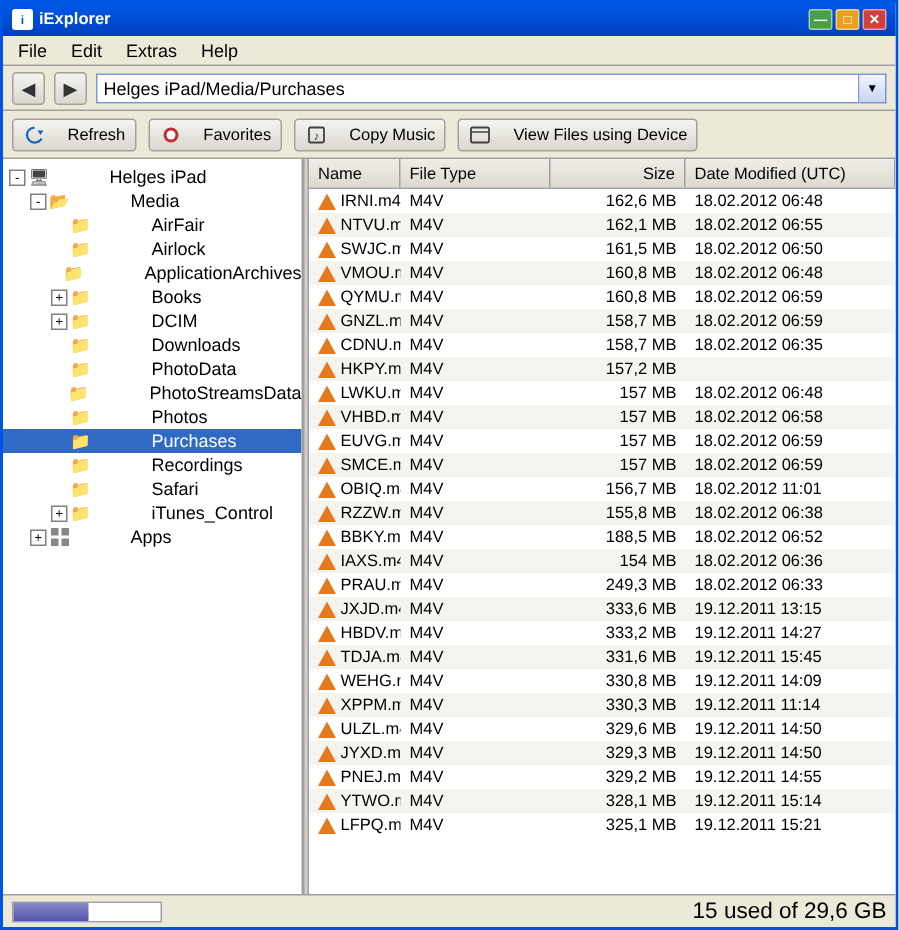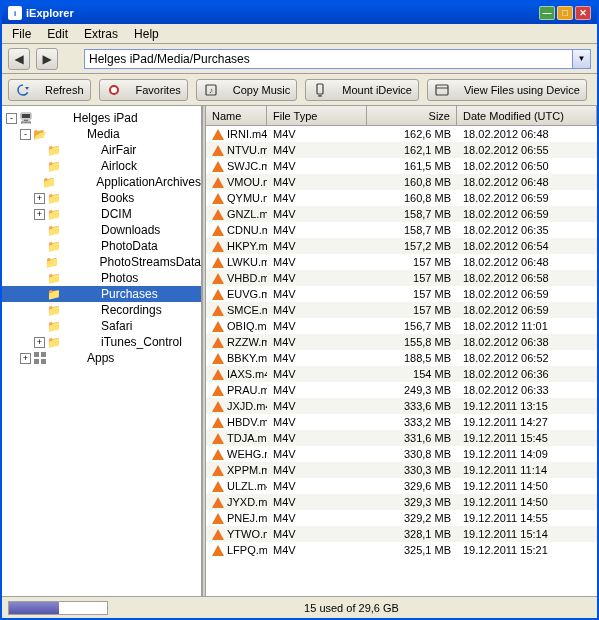--- a/index.html
+++ b/index.html
@@ -114,21 +114,20 @@
       align-items: center;
       justify-content: center;
       font-size: 12px;
       color: #333;
     }
 
     .address-bar {
       flex: 1;
       display: flex;
       align-items: flex-start;
-      margin-left: 20px;
     }
 
     .address-input {
       flex: 1;
       height: 20px;
       border: 1px solid #7a96df;
       padding: 1px 4px;
       font-size: 12px;
       background: white;
       outline: none;
@@ -323,23 +322,23 @@
 
     .status-progress {
       flex: 1;
       height: 14px;
       border: 1px solid #a0a0a0;
       background: white;
       max-width: 100px;
     }
 
     .status-text {
-      font-size: 11px;
+      font-size: 15px;
       flex: 1;
-      text-align: center;
+      text-align: right;
     }
 
     
     ::-webkit-scrollbar { width: 16px; }
     ::-webkit-scrollbar-track { background: #f0ece0; }
     ::-webkit-scrollbar-thumb {
       background: linear-gradient(to right, #d0ccc0, #b8b4a8);
       border: 1px solid #808080;
     }
     ::-webkit-scrollbar-button {
@@ -409,30 +408,20 @@
       <span>Favorites</span>
     </div>
     <div class="action-btn">
       <div class="btn-icon">
         <svg width="14" height="14" viewBox="0 0 14 14">
             <rect x="2" y="2" width="10" height="10" rx="1" fill="none" stroke="#404040" stroke-width="1.2"></rect>
             <text x="7" y="10" text-anchor="middle" font-size="8" fill="#404040">♪</text>
           </svg>
       </div>
       <span>Copy Music</span>
-    </div>
-    <div class="action-btn">
-      <div class="btn-icon">
-        <svg width="14" height="14" viewBox="0 0 14 14">
-            <rect x="4" y="1" width="6" height="10" rx="1" fill="none" stroke="#404040" stroke-width="1.2"></rect>
-            <line x1="7" y1="12" x2="7" y2="13" stroke="#404040" stroke-width="1.2"></line>
-            <line x1="5" y1="13" x2="9" y2="13" stroke="#404040" stroke-width="1.2"></line>
-          </svg>
-      </div>
-      <span>Mount iDevice</span>
     </div>
     <div class="action-btn">
       <div class="btn-icon">
         <svg width="14" height="14" viewBox="0 0 14 14">
             <rect x="1" y="2" width="12" height="10" rx="1" fill="none" stroke="#404040" stroke-width="1.2"></rect>
             <line x1="1" y1="5" x2="13" y2="5" stroke="#404040" stroke-width="1"></line>
           </svg>
       </div>
       <span>View Files using Device</span>
     </div>
@@ -622,21 +611,20 @@
       <div class="list-cell right">158,7 MB</div>
       <div class="list-cell">18.02.2012 06:35</div>
     </div>
           <div class="list-row">
       <div class="list-cell">
         <div class="file-icon-tri"></div>
         <span>HKPY.m4v</span>
       </div>
       <div class="list-cell">M4V</div>
       <div class="list-cell right">157,2 MB</div>
-      <div class="list-cell">18.02.2012 06:54</div>
     </div>
           <div class="list-row">
       <div class="list-cell">
         <div class="file-icon-tri"></div>
         <span>LWKU.m4v</span>
       </div>
       <div class="list-cell">M4V</div>
       <div class="list-cell right">157 MB</div>
       <div class="list-cell">18.02.2012 06:48</div>
     </div>

